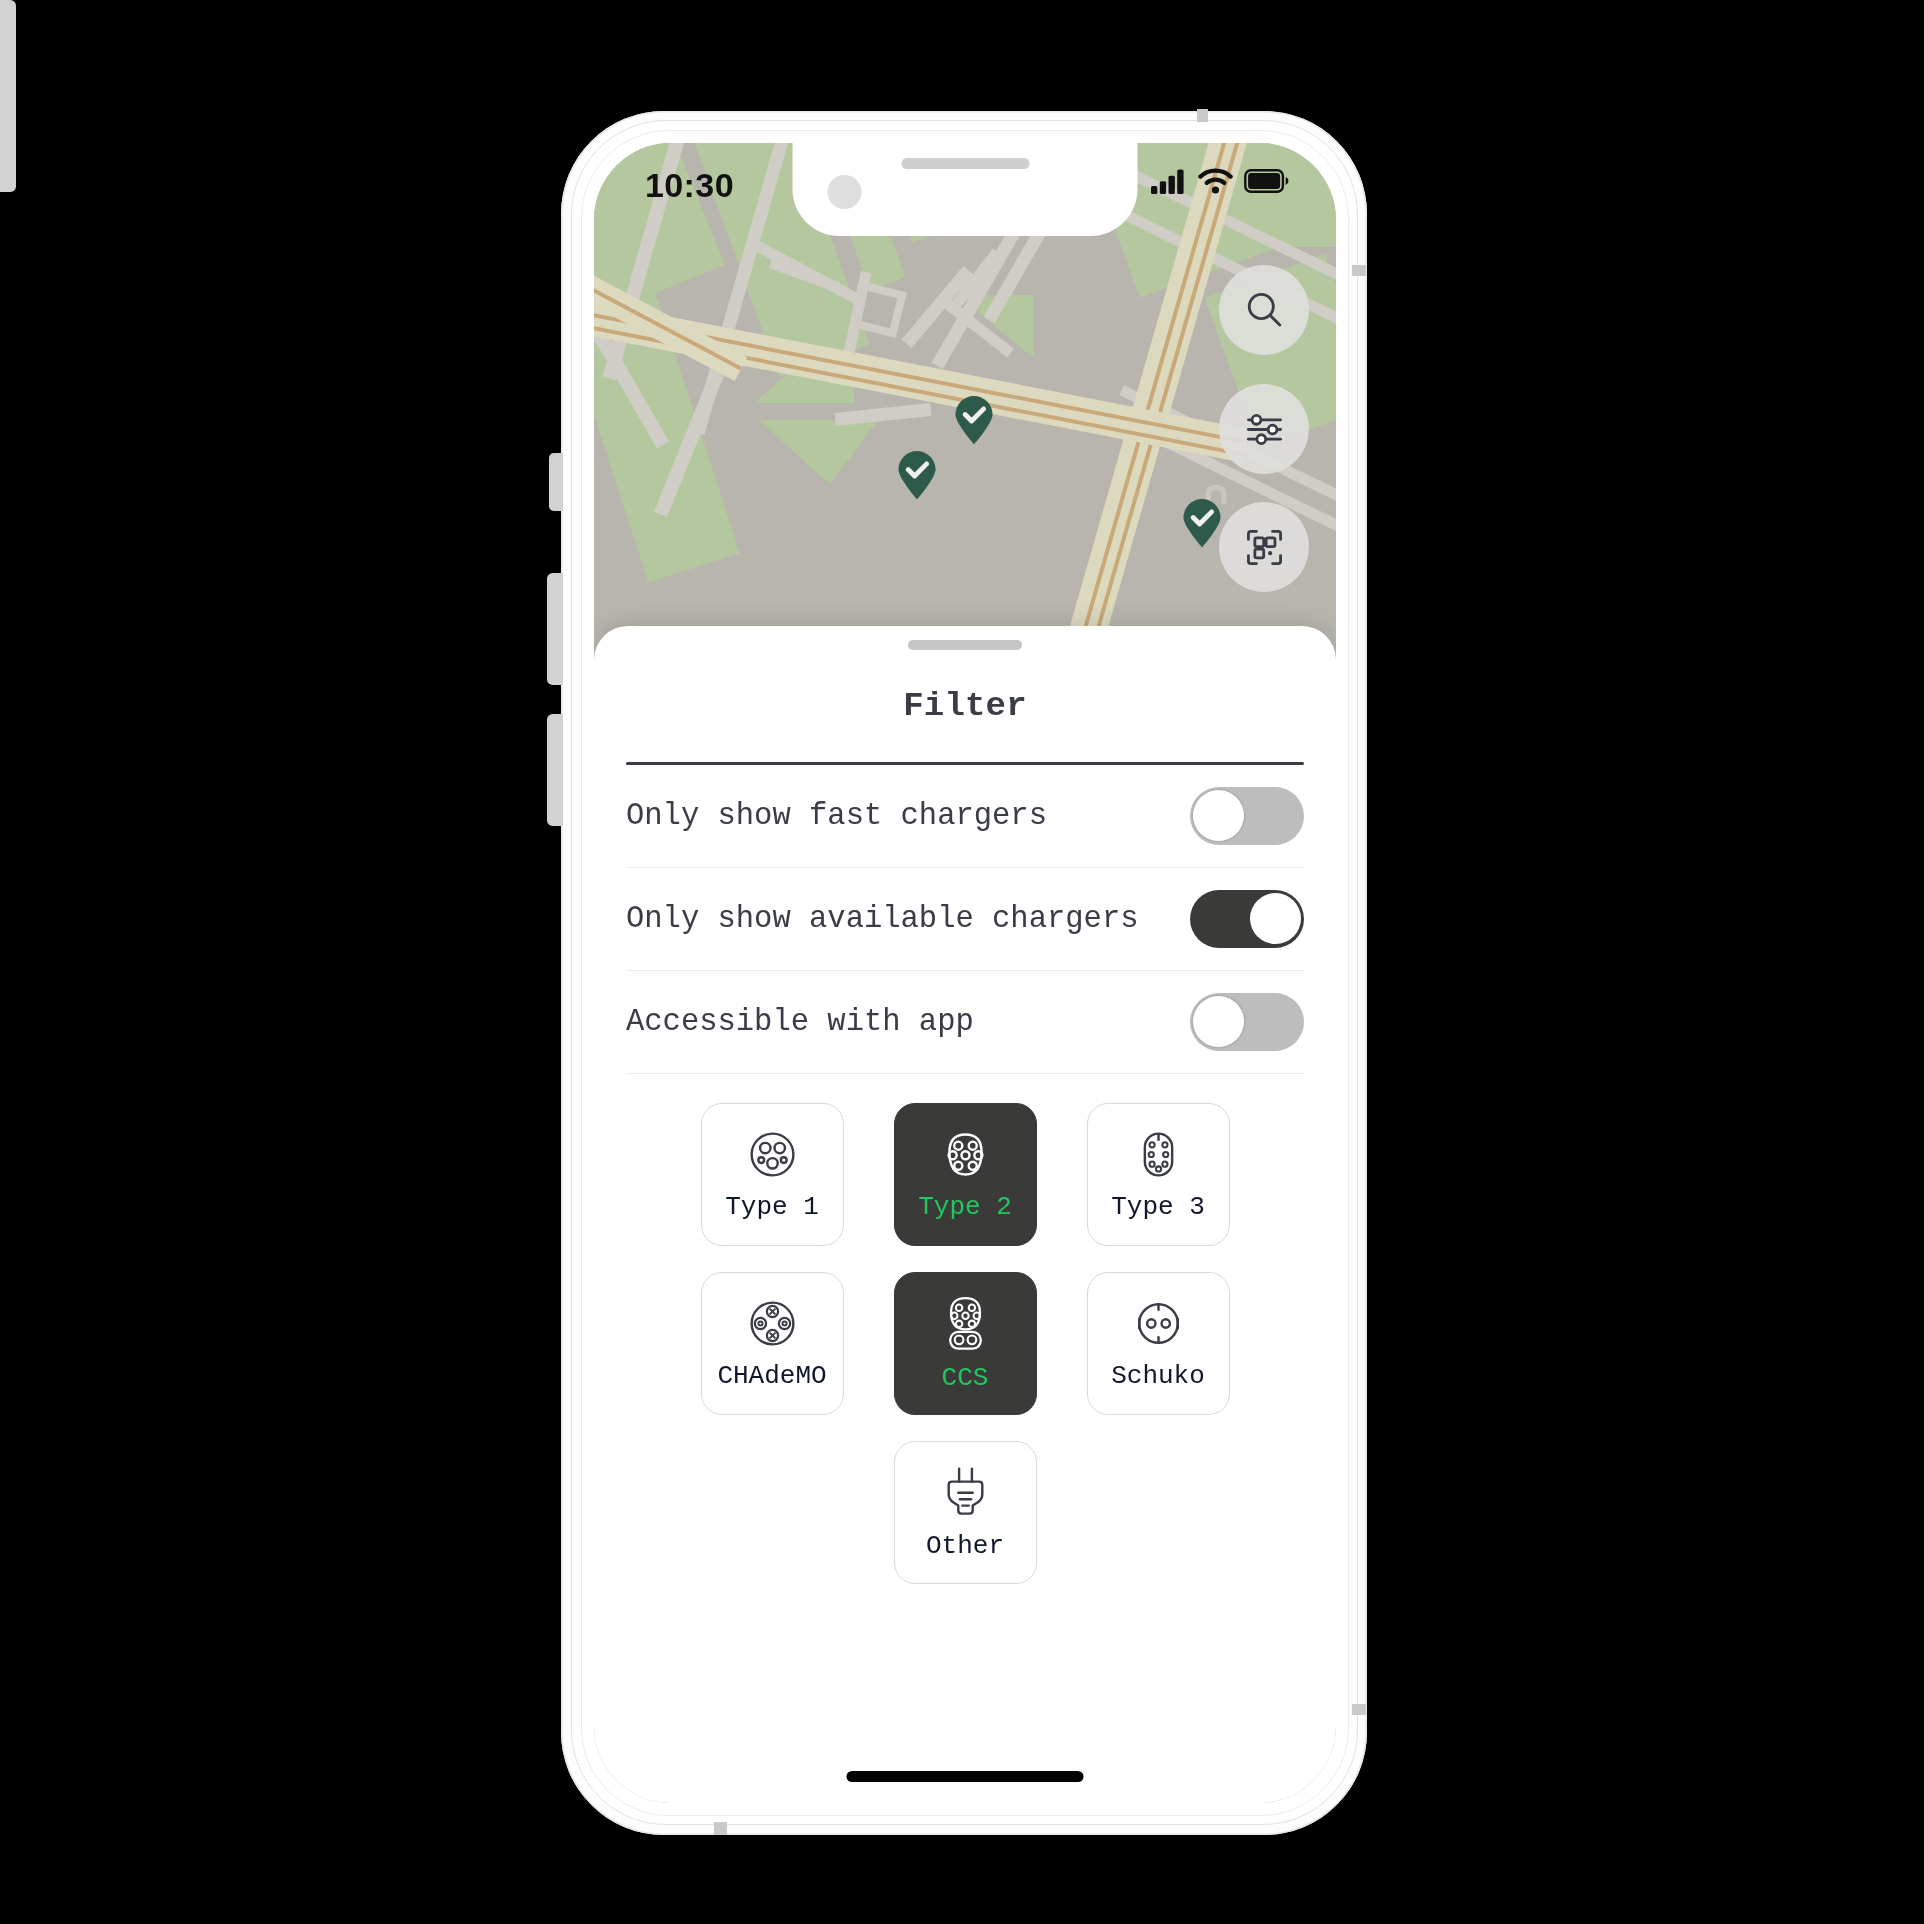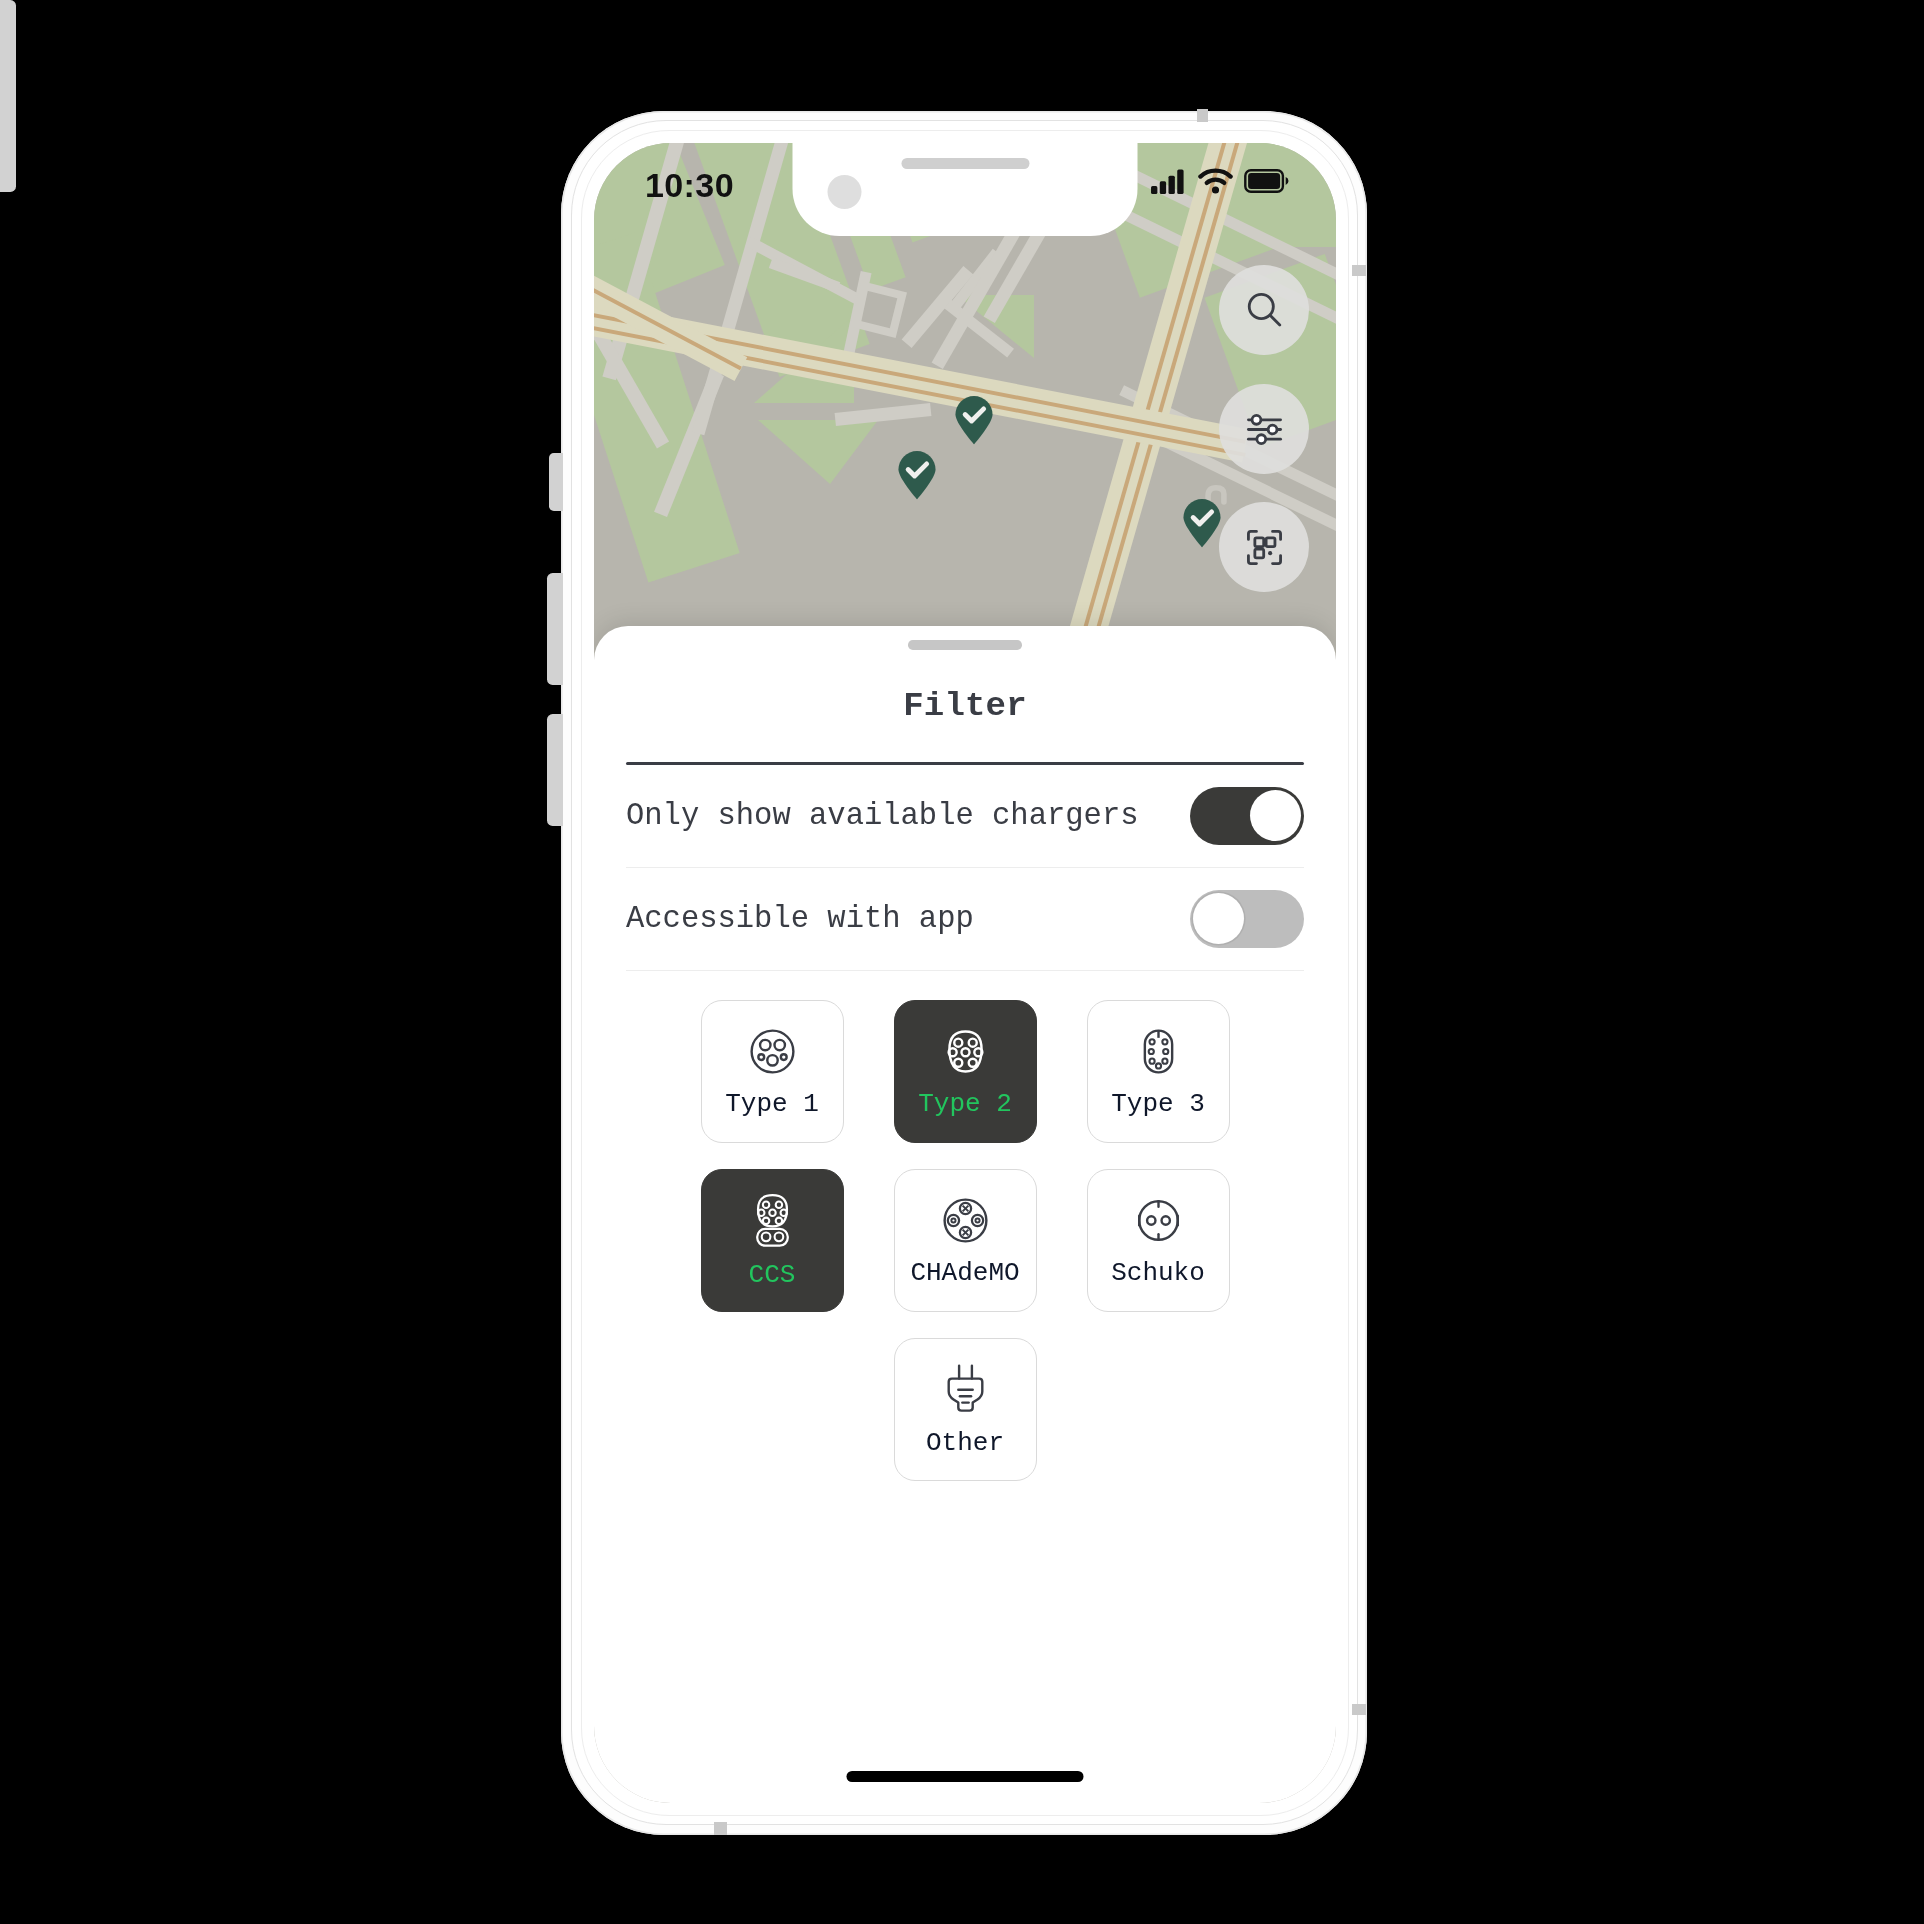--- a/index.html
+++ b/index.html
@@ -270,20 +270,26 @@
       <div class="speaker"></div>
       <div class="camera"></div>
     </div>
 
     <div class="sheet">
       <div class="grab"></div>
 
       <div class="sheet-title">Filter</div>
       <div class="title-rule"></div>
 
+      <div class="row">
+        <div class="row-label">Only show fast chargers</div>
+        <div class="toggle off">
+          <div class="knob"></div>
+        </div>
+      </div>
 
       <div class="row">
         <div class="row-label">Only show available chargers</div>
         <div class="toggle on">
           <div class="knob"></div>
         </div>
       </div>
 
       <div class="row">
         <div class="row-label">Accessible with app</div>
@@ -334,57 +340,57 @@
               <circle cx="25" cy="45" r="3.2" stroke="#3a3d45" stroke-width="2.6" fill="none"></circle>
               <circle cx="41" cy="45" r="3.2" stroke="#3a3d45" stroke-width="2.6" fill="none"></circle>
               <circle cx="33" cy="51" r="3.2" stroke="#3a3d45" stroke-width="2.6" fill="none"></circle>
             </svg>
             <div class="tile-label">Type 3</div>
           </div>
 
         </div>
 
         <div class="plug-row">
+
+          <div class="tile">
+            <svg width="53" height="53" viewBox="0 0 66 66">
+              <circle cx="33" cy="33" r="26" stroke="#3a3d45" stroke-width="3" fill="none"></circle>
+              <circle cx="33" cy="18" r="7" stroke="#3a3d45" stroke-width="2.8" fill="none"></circle>
+              <line x1="29.4" y1="14.4" x2="36.6" y2="21.6" stroke="#3a3d45" stroke-width="2.4"></line>
+              <line x1="36.6" y1="14.4" x2="29.4" y2="21.6" stroke="#3a3d45" stroke-width="2.4"></line>
+              <circle cx="33" cy="48" r="7" stroke="#3a3d45" stroke-width="2.8" fill="none"></circle>
+              <line x1="29.4" y1="44.4" x2="36.6" y2="51.6" stroke="#3a3d45" stroke-width="2.4"></line>
+              <line x1="36.6" y1="44.4" x2="29.4" y2="51.6" stroke="#3a3d45" stroke-width="2.4"></line>
+              <circle cx="18" cy="33" r="7" stroke="#3a3d45" stroke-width="2.8" fill="none"></circle>
+              <circle cx="18" cy="33" r="2.6" stroke="#3a3d45" stroke-width="2.4" fill="none"></circle>
+              <circle cx="48" cy="33" r="7" stroke="#3a3d45" stroke-width="2.8" fill="none"></circle>
+              <circle cx="48" cy="33" r="2.6" stroke="#3a3d45" stroke-width="2.4" fill="none"></circle>
+            </svg>
+            <div class="tile-label">CHAdeMO</div>
+          </div>
 
           <div class="tile sel">
             <svg width="53" height="58" viewBox="0 0 66 72">
               <path d="M15 23 Q15 5 33 5 Q51 5 51 23 Q51 44 33 44 Q15 44 15 23 Z" stroke="#ffffff" stroke-width="2.8" fill="none"></path>
               <circle cx="25" cy="17" r="4" stroke="#ffffff" stroke-width="2.6" fill="none"></circle>
               <circle cx="41" cy="17" r="4" stroke="#ffffff" stroke-width="2.6" fill="none"></circle>
               <circle cx="19" cy="27" r="4" stroke="#ffffff" stroke-width="2.6" fill="none"></circle>
               <circle cx="33" cy="27" r="4" stroke="#ffffff" stroke-width="2.6" fill="none"></circle>
               <circle cx="47" cy="27" r="4" stroke="#ffffff" stroke-width="2.6" fill="none"></circle>
               <circle cx="25" cy="37" r="4" stroke="#ffffff" stroke-width="2.6" fill="none"></circle>
               <circle cx="41" cy="37" r="4" stroke="#ffffff" stroke-width="2.6" fill="none"></circle>
               <rect x="14" y="47" width="38" height="21" rx="10" stroke="#ffffff" stroke-width="2.8" fill="none"></rect>
               <circle cx="25" cy="57" r="5.4" stroke="#ffffff" stroke-width="2.6" fill="none"></circle>
               <circle cx="41" cy="57" r="5.4" stroke="#ffffff" stroke-width="2.6" fill="none"></circle>
             </svg>
             <div class="tile-label">CCS</div>
           </div>
 
           <div class="tile">
             <svg width="53" height="53" viewBox="0 0 66 66">
-              <circle cx="33" cy="33" r="26" stroke="#3a3d45" stroke-width="3" fill="none"></circle>
-              <circle cx="33" cy="18" r="7" stroke="#3a3d45" stroke-width="2.8" fill="none"></circle>
-              <line x1="29.4" y1="14.4" x2="36.6" y2="21.6" stroke="#3a3d45" stroke-width="2.4"></line>
-              <line x1="36.6" y1="14.4" x2="29.4" y2="21.6" stroke="#3a3d45" stroke-width="2.4"></line>
-              <circle cx="33" cy="48" r="7" stroke="#3a3d45" stroke-width="2.8" fill="none"></circle>
-              <line x1="29.4" y1="44.4" x2="36.6" y2="51.6" stroke="#3a3d45" stroke-width="2.4"></line>
-              <line x1="36.6" y1="44.4" x2="29.4" y2="51.6" stroke="#3a3d45" stroke-width="2.4"></line>
-              <circle cx="18" cy="33" r="7" stroke="#3a3d45" stroke-width="2.8" fill="none"></circle>
-              <circle cx="18" cy="33" r="2.6" stroke="#3a3d45" stroke-width="2.4" fill="none"></circle>
-              <circle cx="48" cy="33" r="7" stroke="#3a3d45" stroke-width="2.8" fill="none"></circle>
-              <circle cx="48" cy="33" r="2.6" stroke="#3a3d45" stroke-width="2.4" fill="none"></circle>
-            </svg>
-            <div class="tile-label">CHAdeMO</div>
-          </div>
-
-          <div class="tile">
-            <svg width="53" height="53" viewBox="0 0 66 66">
               <circle cx="33" cy="33" r="24" stroke="#3a3d45" stroke-width="3" fill="none"></circle>
               <circle cx="24" cy="33" r="5.2" stroke="#3a3d45" stroke-width="3" fill="none"></circle>
               <circle cx="42" cy="33" r="5.2" stroke="#3a3d45" stroke-width="3" fill="none"></circle>
               <path d="M9 27 L9 39" stroke="#3a3d45" stroke-width="3" stroke-linecap="round"></path>
               <path d="M57 27 L57 39" stroke="#3a3d45" stroke-width="3" stroke-linecap="round"></path>
               <line x1="33" y1="9" x2="33" y2="16" stroke="#3a3d45" stroke-width="3" stroke-linecap="round"></line>
               <line x1="33" y1="50" x2="33" y2="57" stroke="#3a3d45" stroke-width="3" stroke-linecap="round"></line>
             </svg>
             <div class="tile-label">Schuko</div>
           </div>

